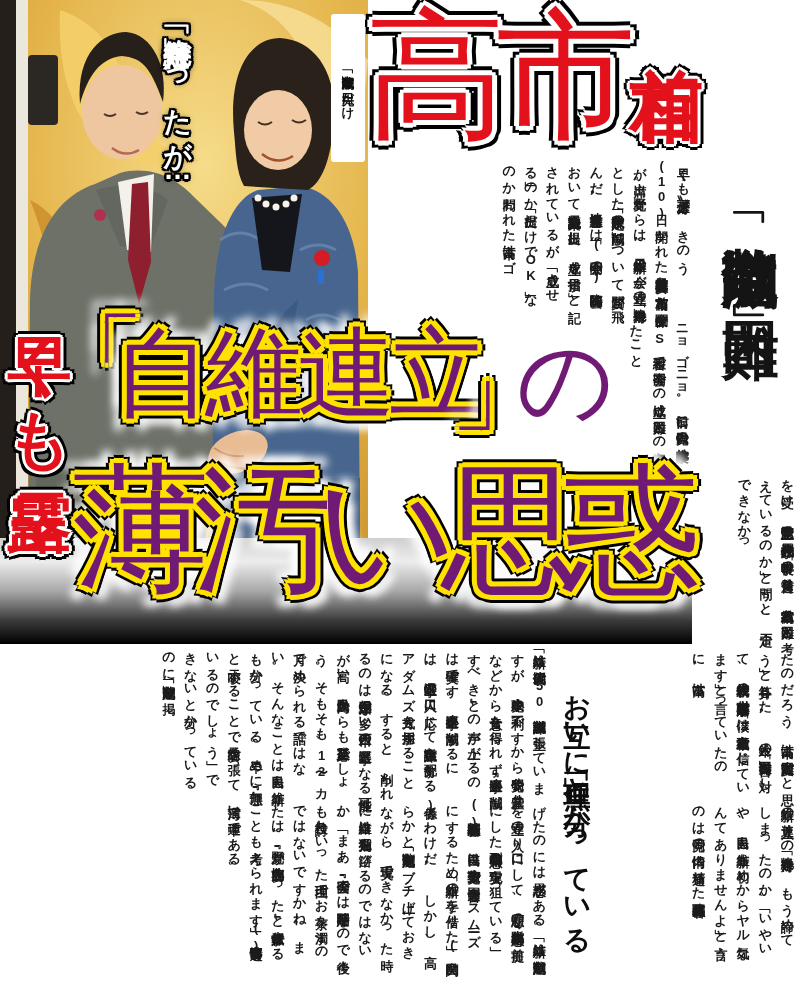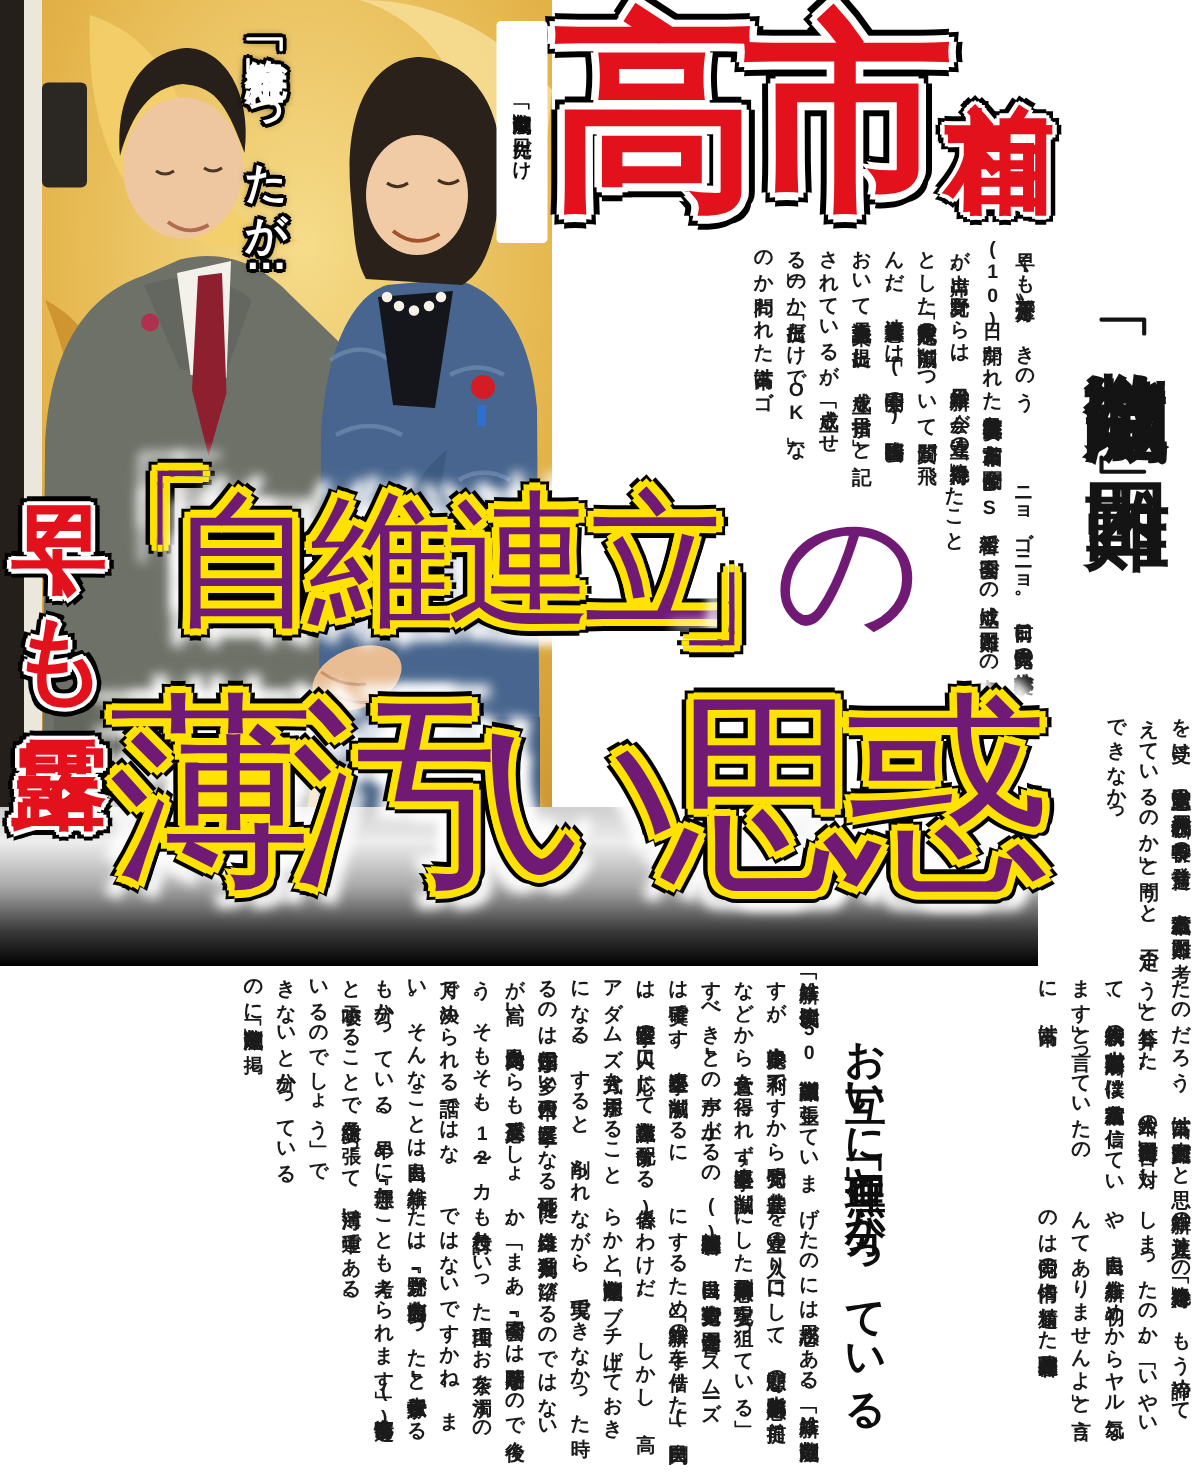--- a/index.html
+++ b/index.html
@@ -23,21 +23,21 @@
 
   
   .stroke-wb{text-shadow:3px 0 0 #fff,-3px 0 0 #fff,0 3px 0 #fff,0 -3px 0 #fff,
     2px 2px 0 #fff,-2px 2px 0 #fff,2px -2px 0 #fff,-2px -2px 0 #fff,
     6px 0 0 #000,-6px 0 0 #000,0 6px 0 #000,0 -6px 0 #000,
     4.5px 4.5px 0 #000,-4.5px 4.5px 0 #000,4.5px -4.5px 0 #000,-4.5px -4.5px 0 #000;}
   .stroke-wb-lg{text-shadow:5px 0 0 #fff,-5px 0 0 #fff,0 5px 0 #fff,0 -5px 0 #fff,
     3.5px 3.5px 0 #fff,-3.5px 3.5px 0 #fff,3.5px -3.5px 0 #fff,-3.5px -3.5px 0 #fff,
     9px 0 0 #000,-9px 0 0 #000,0 9px 0 #000,0 -9px 0 #000,
     6.5px 6.5px 0 #000,-6.5px 6.5px 0 #000,6.5px -6.5px 0 #000,-6.5px -6.5px 0 #000;}
-  .red-main{left:366px;top:2px;z-index:5;font-size:140px;line-height:1.05;font-weight:700;
+  .red-main{left:366px;top:2px;z-index:5;font-size:140px;line-height:1.05;font-weight:400;
     color:#e3111b;letter-spacing:-10px;white-space:nowrap;}
   .red-sub{left:630px;top:8px;height:168px;z-index:5;font-size:74px;line-height:1;
     font-weight:900;color:#e3111b;letter-spacing:2px;}
 
   
   .right-headline{left:702px;top:2px;width:96px;height:478px;z-index:4;color:#141414;
     font-family:"Liberation Serif","DejaVu Serif",serif;font-weight:700;line-height:96px;text-align:center;}
   .rh-tx{font-size:57px;letter-spacing:2px;}
   .rh-br{font-size:36px;}
 

